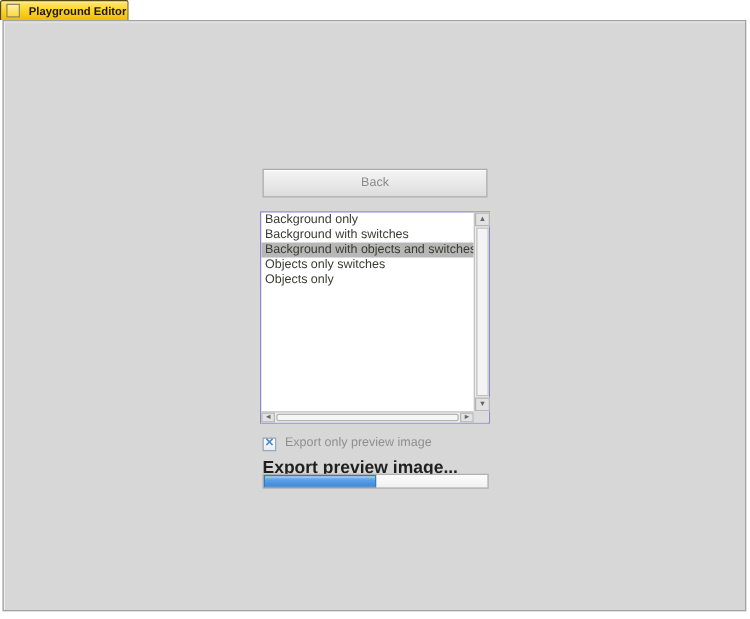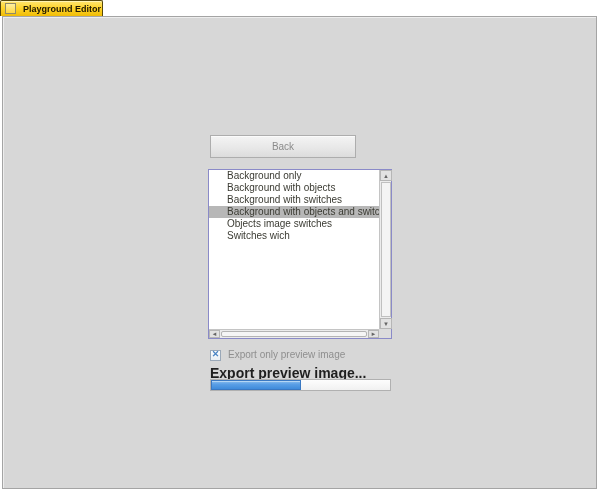--- a/index.html
+++ b/index.html
@@ -29,37 +29,37 @@
   
   #panel {
     left:2px; top:16px; width:595px; height:473px;
     background:#d7d7d7;
     border:1px solid #a4a4a4;
     box-shadow:inset 1px 1px 0 #ededed;
   }
 
   
   #back-button {
-    left:210px; top:135px; width:146px; height:23px;
+    left:210px; top:135px; width:180px; height:23px;
     border:1px solid #adadad;
     background:linear-gradient(180deg,#f4f4f4 0%,#e8e8e8 55%,#dcdcdc 100%);
     box-shadow:inset 0 1px 0 #fbfbfb;
     text-align:center; line-height:21px;
     font-size:10px; color:#8b8b8b;
   }
 
   
   #listbox {
     left:208px; top:169px; width:184px; height:170px;
     border:1px solid #8a8ac8;
     background:#ffffff;
   }
   #list-items { left:0; top:0; right:12px; bottom:9px; overflow:hidden; }
   .item {
-    height:12px; line-height:12px; padding-left:18px;
+    height:12px; line-height:12px; padding-left:3px;
     font-size:10px; color:#3b3b33; white-space:nowrap;
   }
   .item.selected { background:#b7b7b7; }
 
   
   #vscroll { right:0; top:0; width:12px; bottom:9px;
              background:#ececec; border-left:1px solid #c4c4c4; }
   .sb-btn {
     background:#e2e2e2; border:1px solid #b6b6b6;
     color:#666; text-align:center; overflow:hidden;
@@ -118,25 +118,24 @@
   </div>
 </div>
 
 <div class="abs" id="panel"></div>
 
 <div class="abs" id="back-button">Back</div>
 
 <div class="abs" id="listbox">
   <div class="abs" id="list-items">
     <div class="item">Background only</div>
-    <div class="item">Background with objects</div>
     <div class="item">Background with switches</div>
     <div class="item selected">Background with objects and switches</div>
-    <div class="item">Objects image switches</div>
-    <div class="item">Switches wich</div>
+    <div class="item">Objects only switches</div>
+    <div class="item">Objects only</div>
   </div>
 
   <div class="abs" id="vscroll">
     <div class="abs sb-btn" id="vscroll-up">▲</div>
     <div class="abs" id="vscroll-thumb"></div>
     <div class="abs sb-btn" id="vscroll-down">▼</div>
   </div>
 
   <div class="abs" id="hscroll">
     <div class="abs sb-btn" id="hscroll-left">◄</div>

